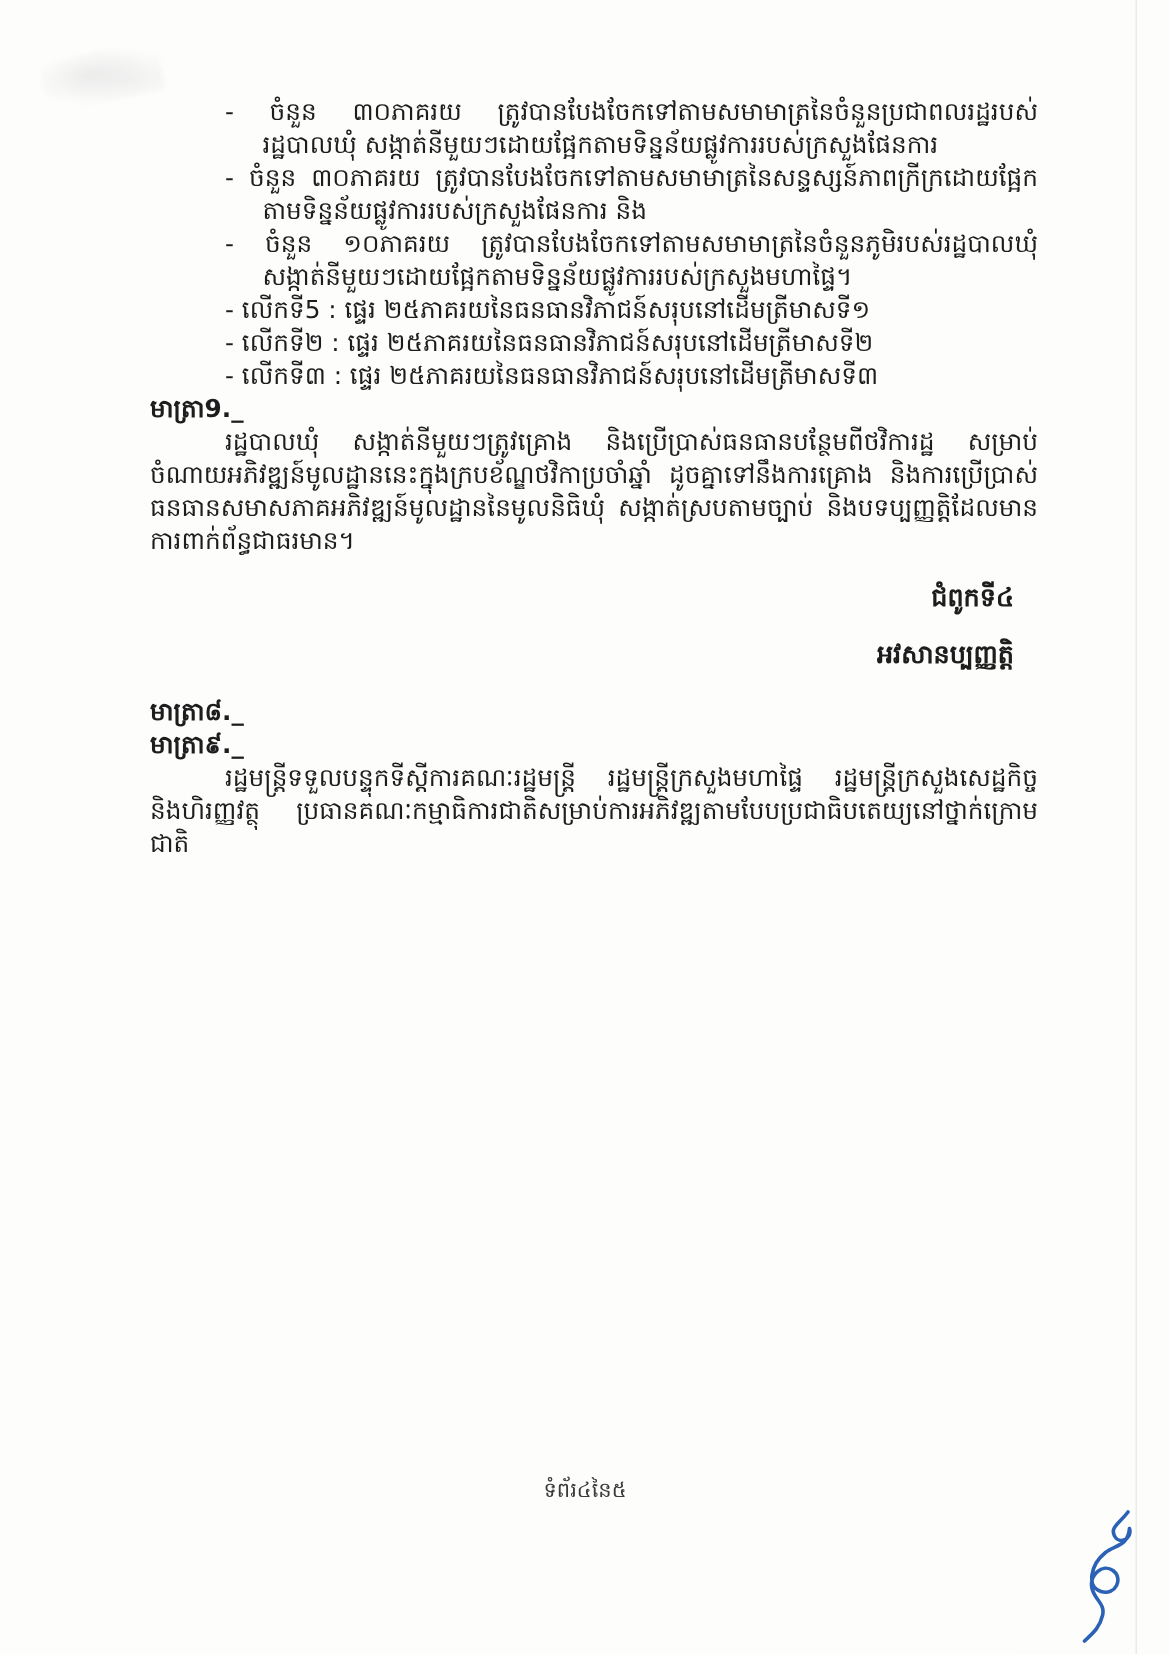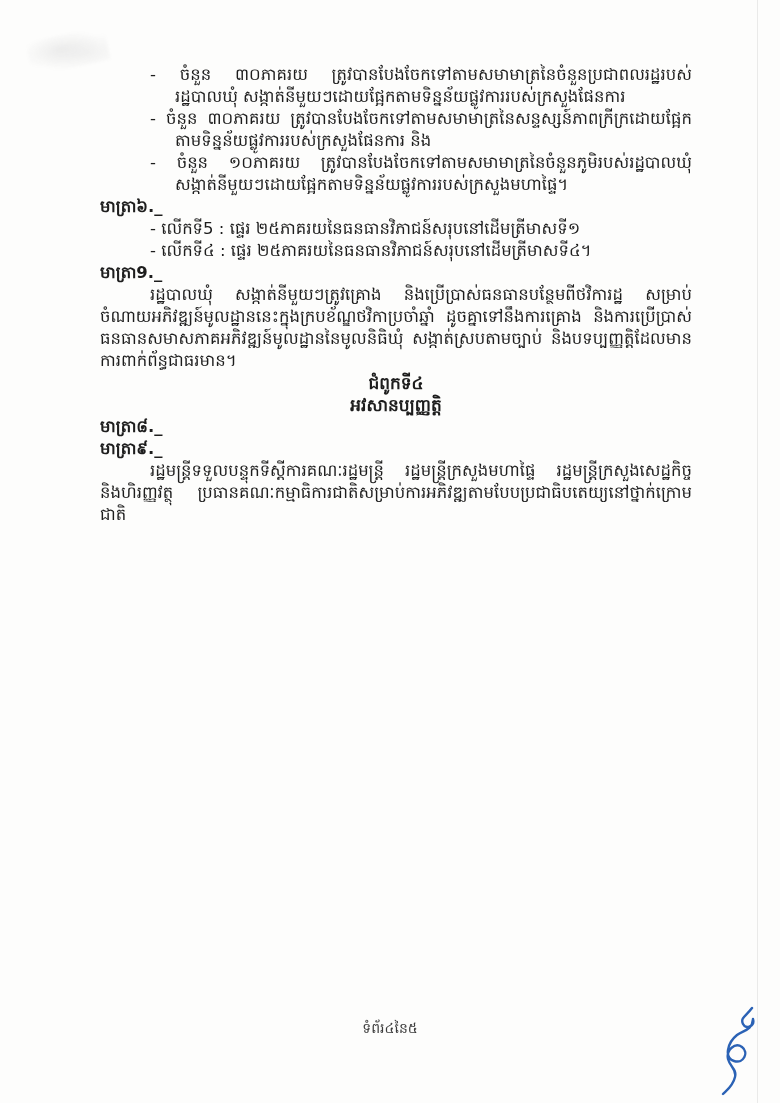--- a/index.html
+++ b/index.html
@@ -60,29 +60,29 @@
     margin: 0;
     font-weight: bold;
     text-align: left;
   }
   .body-para {
     margin: 0;
     text-indent: 50px;
     text-align: justify;
   }
   .center-head {
-    margin: 0;
+    margin: 16px;
     font-size: 17px;
     font-weight: bold;
-    text-align: center;
+    text-align: right;
     text-indent: 0;
   }
   .footer {
     position: absolute;
-    top: 1019px;
+    top: 984px;
     left: 0;
     width: 100%;
     text-align: center;
     font-size: 14px;
     color: #3a3a3a;
   }
   .signature {
     position: absolute;
     right: 14px;
     bottom: 6px;
@@ -97,25 +97,25 @@
   <div class="scan-edge"></div>
 
   <div class="content">
 
     <ul class="hang-list">
       <li>- ចំនួន ៣០ភាគរយ ត្រូវបានបែងចែកទៅតាមសមាមាត្រនៃចំនួនប្រជាពលរដ្ឋរបស់រដ្ឋបាលឃុំ សង្កាត់នីមួយៗដោយផ្អែកតាមទិន្នន័យផ្លូវការរបស់ក្រសួងផែនការ</li>
       <li>- ចំនួន ៣០ភាគរយ ត្រូវបានបែងចែកទៅតាមសមាមាត្រនៃសន្ទស្សន៍ភាពក្រីក្រដោយផ្អែកតាមទិន្នន័យផ្លូវការរបស់ក្រសួងផែនការ និង</li>
       <li>- ចំនួន ១០ភាគរយ ត្រូវបានបែងចែកទៅតាមសមាមាត្រនៃចំនួនភូមិរបស់រដ្ឋបាលឃុំ សង្កាត់នីមួយៗដោយផ្អែកតាមទិន្នន័យផ្លូវការរបស់ក្រសួងមហាផ្ទៃ។</li>
     </ul>
 
-    <p class="article-label">មាត្រា៦._</p>
 
     <ul class="hang-list">
       <li>- លើកទី5 : ផ្ទេរ ២៥ភាគរយនៃធនធានវិភាជន៍សរុបនៅដើមត្រីមាសទី១</li>
-      <li>- លើកទី៤ : ផ្ទេរ ២៥ភាគរយនៃធនធានវិភាជន៍សរុបនៅដើមត្រីមាសទី៤។</li>
+      <li>- លើកទី២ : ផ្ទេរ ២៥ភាគរយនៃធនធានវិភាជន៍សរុបនៅដើមត្រីមាសទី២</li>
+      <li>- លើកទី៣ : ផ្ទេរ ២៥ភាគរយនៃធនធានវិភាជន៍សរុបនៅដើមត្រីមាសទី៣</li>
     </ul>
 
     <p class="article-label">មាត្រា9._</p>
     <p class="body-para">រដ្ឋបាលឃុំ សង្កាត់នីមួយៗត្រូវគ្រោង និងប្រើប្រាស់ធនធានបន្ថែមពីថវិការដ្ឋ សម្រាប់ចំណាយអភិវឌ្ឍន៍មូលដ្ឋាននេះក្នុងក្របខ័ណ្ឌថវិកាប្រចាំឆ្នាំ ដូចគ្នាទៅនឹងការគ្រោង និងការប្រើប្រាស់ធនធានសមាសភាគអភិវឌ្ឍន៍មូលដ្ឋាននៃមូលនិធិឃុំ សង្កាត់ស្របតាមច្បាប់ និងបទប្បញ្ញត្តិដែលមានការពាក់ព័ន្ធជាធរមាន។</p>
 
     <p class="center-head">ជំពូកទី៤</p>
     <p class="center-head">អវសានប្បញ្ញត្តិ</p>
 
     <p class="article-label">មាត្រា៨._</p>
 

